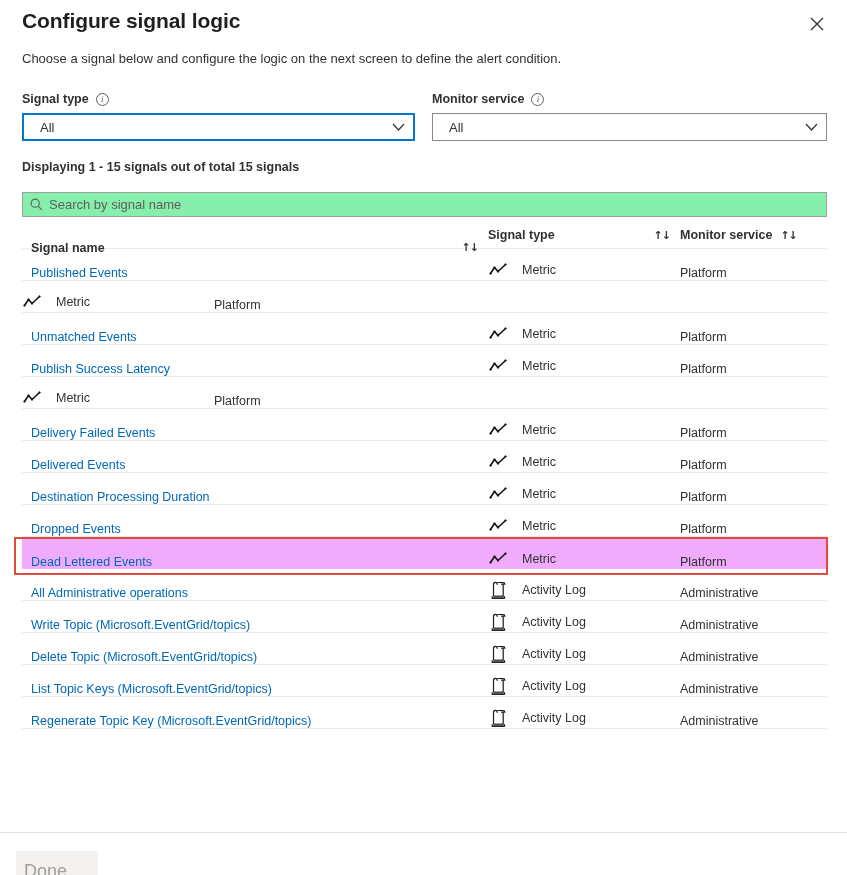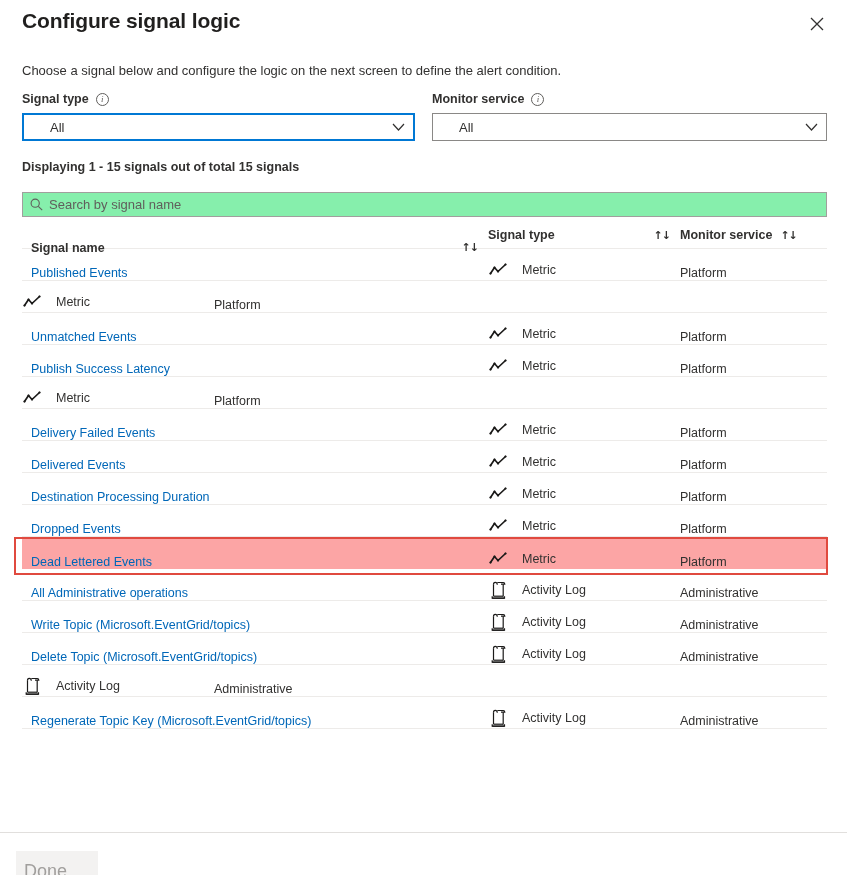--- a/index.html
+++ b/index.html
@@ -41,21 +41,21 @@
     cursor: pointer;
     background: transparent;
     border: none;
     color: #323130;
   }
   .close-btn svg { display: block; }
 
   
   .description {
     position: absolute;
-    left: 22px; top: 63px;
+    left: 22px; top: 51px;
     font-size: 13px;
     color: #323130;
     white-space: nowrap;
   }
 
   
   .filters {
     position: absolute;
     left: 0; top: 90px;
     width: 847px;
@@ -100,21 +100,21 @@
     display: flex;
     align-items: center;
     cursor: pointer;
   }
   .select-box.focused {
     border: 2px solid #0078d4;
   }
   .select-value {
     font-size: 13px;
     color: #323130;
-    padding-left: 26px;
+    padding-left: 16px;
     flex: 1;
     white-space: nowrap;
     overflow: hidden;
   }
   .chevron {
     width: 30px;
     display: flex;
     align-items: center;
     justify-content: center;
     color: #323130;
@@ -197,21 +197,21 @@
   .th.col-svc .sort-icon { padding-right: 0; margin-left: 8px; }
 
   .trow {
     display: flex;
     align-items: flex-end;
     height: 32px;
     border-bottom: 1px solid #edebe9;
     position: relative;
   }
   .trow.highlighted {
-    background: #fca5a5;
+    background: #f0abfc;
     border-bottom: none;
   }
   .td {
     font-size: 12.5px;
     color: #323130;
     display: flex;
     align-items: center;
     white-space: nowrap;
     overflow: hidden;
   }
@@ -557,20 +557,21 @@
                 <path d="M3.5 15.2 L13.2 15.2" stroke="#1b1a19" stroke-width="1.2" fill="none"></path>
                 <path d="M2.2 15.3 L2.2 17.2 L14.5 17.2 L14.5 15.3" stroke="#1b1a19" stroke-width="1.2" fill="none"></path>
                 <path d="M2.2 17.2 L14.5 17.2" stroke="#1b1a19" stroke-width="1.2" fill="none"></path>
               </svg>
             </span>
             <span>Activity Log</span>
           </div>
           <div class="td col-svc">Administrative</div>
         </div>
         <div class="trow">
+          <div class="td col-name">List Topic Keys (Microsoft.EventGrid/topics)</div>
           <div class="td col-type">
             <span class="type-icon">
               <svg width="17" height="19" viewBox="0 0 17 19" aria-hidden="true">
                 <path d="M3.5 3.2 L3.5 15.2" stroke="#1b1a19" stroke-width="1.2" fill="none"></path>
                 <path d="M13.2 3.2 L13.2 15.4" stroke="#1b1a19" stroke-width="1.2" fill="none"></path>
                 <path d="M3.5 3.2 C3.5 1.6 5 1.1 6.2 1.6 C7.2 2.0 7.3 3.0 7.3 3.7" stroke="#1b1a19" stroke-width="1.2" fill="none"></path>
                 <path d="M7.3 1.5 L13.2 1.5 C14.4 1.5 14.8 2.3 14.8 3.2 L11.0 3.2" stroke="#1b1a19" stroke-width="1.2" fill="none"></path>
                 <path d="M3.5 15.2 L13.2 15.2" stroke="#1b1a19" stroke-width="1.2" fill="none"></path>
                 <path d="M2.2 15.3 L2.2 17.2 L14.5 17.2 L14.5 15.3" stroke="#1b1a19" stroke-width="1.2" fill="none"></path>
                 <path d="M2.2 17.2 L14.5 17.2" stroke="#1b1a19" stroke-width="1.2" fill="none"></path>

